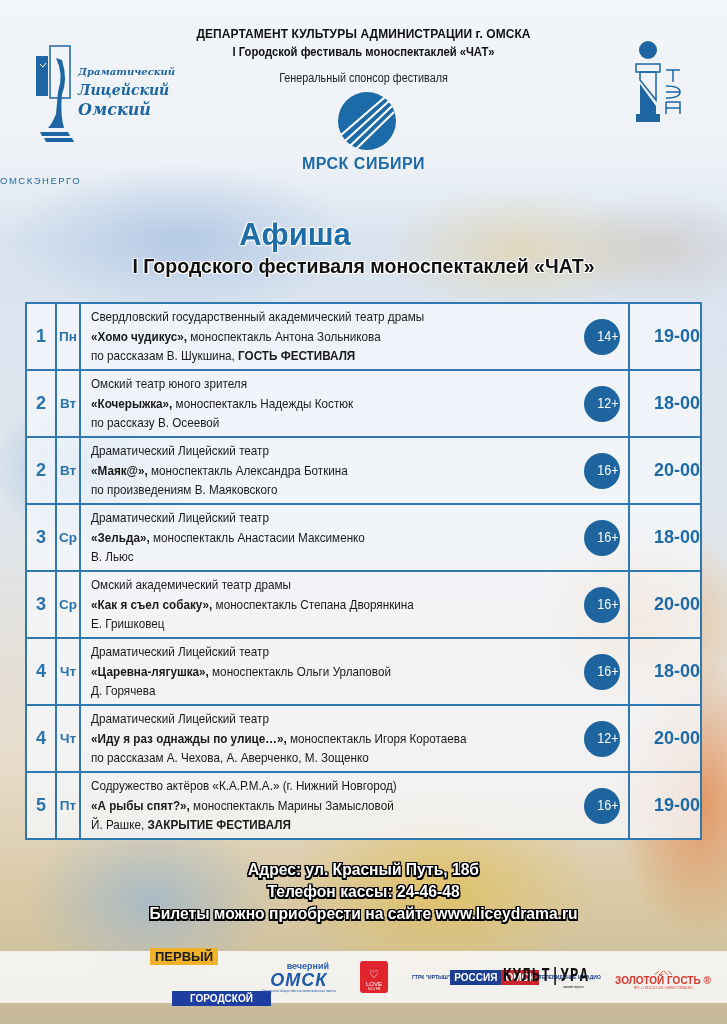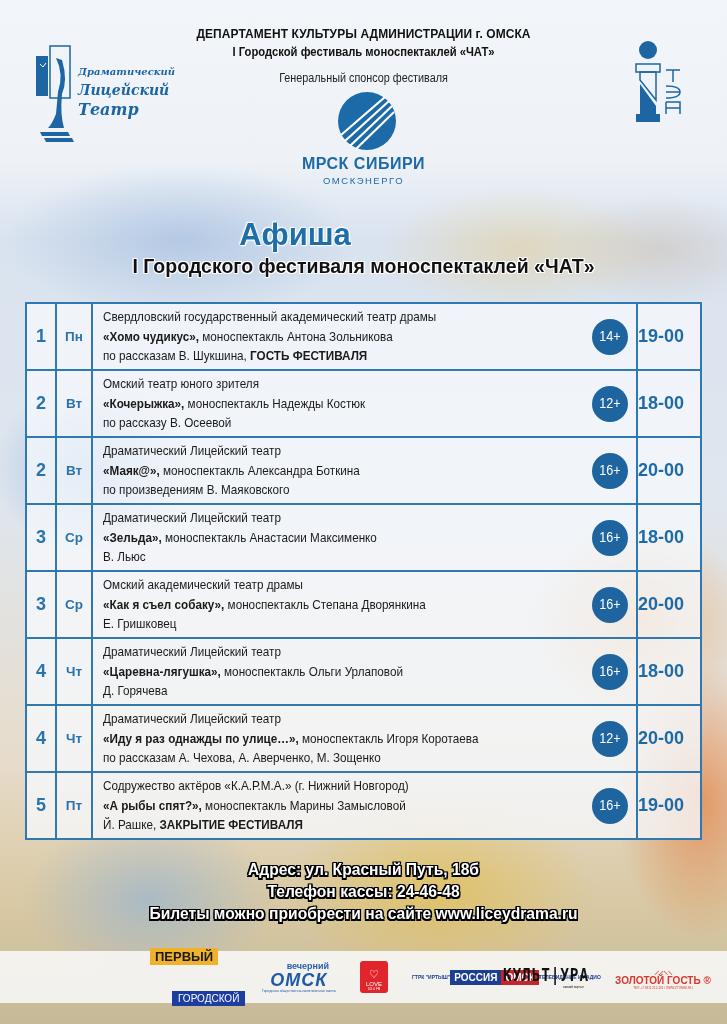--- a/index.html
+++ b/index.html
@@ -29,58 +29,58 @@
   
   #logo-left { left: 34px; top: 44px; width: 140px; height: 98px; }
   #logo-left .script { position: absolute; left: 44px; color: #1d66a3; font-family: "DejaVu Serif", serif; font-style: italic; font-weight: bold; white-space: nowrap; }
 
   
   #logo-right { left: 634px; top: 40px; width: 50px; height: 84px; }
 
   
   #mrsk-logo { left: 337px; top: 91px; width: 60px; height: 60px; }
   #mrsk-name { top: 155px; left: 0; width: 727px; text-align: center; color: #1d6aa8; font-weight: bold; font-size: 16px; letter-spacing: 0.5px; }
-  #mrsk-sub { top: 175px; left: 0; width: 727px; text-align: center; color: #1d6aa8; font-size: 9.5px; letter-spacing: 1.5px; }
+  #mrsk-sub { top: 175px; left: 0; width: 727px; text-align: left; color: #1d6aa8; font-size: 9.5px; letter-spacing: 1.5px; }
 
   
   #afisha { top: 206px; left: 0; width: 590px; text-align: center; font-size: 31px; font-weight: bold; color: #1e6eaa; text-shadow: 0 0 3px #fff, 0 0 3px #fff, 1px 1px 0 #fff, -1px -1px 0 #fff; margin-top: 11px; }
   #subtitle { top: 254px; left: 0; width: 727px; text-align: center; font-size: 21px; font-weight: bold; color: #111; transform: scaleX(0.93);
     text-shadow: 1px 0 0 #fff, -1px 0 0 #fff, 0 1px 0 #fff, 0 -1px 0 #fff, 1px 1px 0 #fff, -1px -1px 0 #fff, 1px -1px 0 #fff, -1px 1px 0 #fff; }
 
   
   #schedule { left: 25px; top: 302px; width: 677px; border-collapse: collapse; table-layout: fixed; }
   #schedule td { border: 2px solid #2f78b0; height: 67px; vertical-align: middle; background: rgba(246,249,252,0.78); }
   #schedule td.num { width: 30px; text-align: center; color: #2b73ad; font-size: 18px; font-weight: bold; }
-  #schedule td.day { width: 36px; text-align: center; color: #2b73ad; font-size: 13.5px; font-weight: bold; }
+  #schedule td.day { width: 24px; text-align: center; color: #2b73ad; font-size: 13.5px; font-weight: bold; }
   #schedule td.desc { padding: 0 24px 0 10px; color: #1a1a1a; font-size: 13px; line-height: 19.5px; position: relative; }
-  #schedule td.time { width: 64px; text-align: left; color: #1e6aa6; font-size: 18px; font-weight: bold; }
+  #schedule td.time { width: 72px; text-align: right; color: #1e6aa6; font-size: 18px; font-weight: bold; }
   .desc-lines { transform: scaleX(0.9); transform-origin: left center; white-space: nowrap; }
   .desc-lines b { font-weight: bold; }
-  .age { position: absolute; right: 8px; top: 50%; margin-top: -18px; width: 36px; height: 36px; border-radius: 50%; background: #1e65a0; color: #fff; font-size: 14px; display: flex; align-items: center; justify-content: center; }
+  .age { position: absolute; right: 8px; top: 50%; margin-top: -18px; width: 36px; height: 36px; border-radius: 50%; background: #1e65a0; color: #fff; font-size: 14px; display: flex; align-items: center; justify-content: flex-end; }
   .age span { transform: scaleX(0.9); }
 
   
   .contact { left: 0; width: 727px; text-align: center; color: #fff; font-weight: bold; font-size: 17px;
     text-shadow: 1.5px 0 0 #000, -1.5px 0 0 #000, 0 1.5px 0 #000, 0 -1.5px 0 #000, 1.5px 1.5px 0 #000, -1.5px -1.5px 0 #000, 1.5px -1.5px 0 #000, -1.5px 1.5px 0 #000; }
   #addr { top: 860px; transform: scaleX(0.92); }
   #phone { top: 882px; transform: scaleX(0.92); }
   #tickets { top: 904px; transform: scaleX(0.92); }
 
   
   #partners { left: 0; top: 951px; width: 727px; height: 52px; background: rgba(248,248,248,0.88); }
   .partner { position: absolute; top: 0; height: 52px; display: flex; align-items: center; }
   #p-antenna { left: 32px; }
   #p-antenna .circ { width: 30px; height: 30px; border-radius: 50%; border: 5px solid #e4413b; position: relative; }
   #p-antenna .circ::after { content:""; position:absolute; left:6px; top:6px; width:8px; height:8px; border-radius:50%; background:#e4413b; }
   #p-antenna .txt { margin-left: 6px; color: #e4413b; line-height: 1; }
   #p-antenna .small { font-size: 5px; }
   #p-antenna .big { font-size: 14px; }
   #p-pervy { left: 150px; flex-direction: column; align-items: flex-start; justify-content: center; gap: 26px; }
   #p-pervy .t1 { background: #f0b22a; color: #1a1a1a; font-weight: bold; font-size: 13px; padding: 1px 5px; }
-  #p-pervy .t2 { background: #1d3ea0; color: #fff; font-weight: normal; font-size: 10px; padding: 2px 6px; margin-left: 22px; }
+  #p-pervy .t2 { background: #1d3ea0; color: #fff; font-weight: bold; font-size: 10px; padding: 2px 18px; margin-left: 22px; }
   #p-vomsk { left: 262px; flex-direction: column; align-items: center; justify-content: center; }
   #p-vomsk .t1 { color: #2a5fb0; font-size: 9px; font-weight: bold; margin-left: 18px; }
   #p-vomsk .t2 { color: #1f5aa8; font-size: 18px; font-weight: bold; font-style: italic; letter-spacing: 1px; line-height: 18px; }
   #p-vomsk .t3 { color: #1f5aa8; font-size: 3.5px; }
   #p-love { left: 360px; }
   #p-love .box { width: 28px; height: 32px; background: #e0252c; border-radius: 3px; color: #fff; font-size: 6px; text-align: center; display: flex; flex-direction: column; align-items: center; justify-content: flex-end; padding-bottom: 2px; }
   #p-russia { left: 412px; flex-direction: row; justify-content: center; align-items: center; }
   #p-russia .t1, #p-russia .t3 { color: #1c3f92; font-size: 5px; font-weight: bold; }
   #p-russia .t2 { display: flex; margin: 2px 0; }
   #p-russia .t2 span { font-size: 10px; font-weight: bold; color: #fff; padding: 2px 4px; }
@@ -104,21 +104,21 @@
 <div class="abs" id="logo-left">
   <svg width="46" height="98" viewBox="0 0 46 98" style="position:absolute;left:0;top:0">
     <rect x="2" y="12" width="12" height="40" fill="#1d66a3"></rect>
     <rect x="16" y="2" width="20" height="52" fill="none" stroke="#1d66a3" stroke-width="1.5"></rect>
     <path d="M22 14 Q30 30 24 48 L22 70 Q18 80 14 84 L30 84 Q26 70 28 50 Q34 36 28 16 Z" fill="#1d66a3"></path>
     <path d="M6 88 L34 88 L36 92 L8 92 Z M10 94 L38 94 L40 98 L12 98 Z" fill="#1d66a3"></path>
     <path d="M6 20 l3 3 l3 -4" stroke="#fff" stroke-width="1" fill="none"></path>
   </svg>
   <div class="script" style="top:22px;font-size:10px">Драматический</div>
   <div class="script" style="top:38px;font-size:14px">Лицейский</div>
-  <div class="script" style="top:56px;font-size:16px">Театр</div>
+  <div class="script" style="top:56px;font-size:16px">Омский</div>
 </div>
 
 <div class="abs" id="logo-right">
   <svg width="50" height="84" viewBox="0 0 50 84">
     <circle cx="14" cy="10" r="9" fill="#1d66a3"></circle>
     <rect x="2" y="24" width="24" height="8" fill="none" stroke="#1d66a3" stroke-width="1.5"></rect>
     <path d="M6 32 L22 32 L22 60 L6 40 Z" fill="none" stroke="#1d66a3" stroke-width="1.5"></path>
     <path d="M6 44 L22 66 L22 74 L26 74 L26 82 L2 82 L2 74 L6 74 Z" fill="#1d66a3"></path>
     <path d="M32 30 L46 30 M39 30 L39 42 M32 46 Q46 46 46 52 Q46 58 32 58 M32 52 L46 52 M32 62 L46 62 L46 74 M32 68 L46 68 M32 62 L32 74" stroke="#1d66a3" stroke-width="1.5" fill="none"></path>
   </svg>

